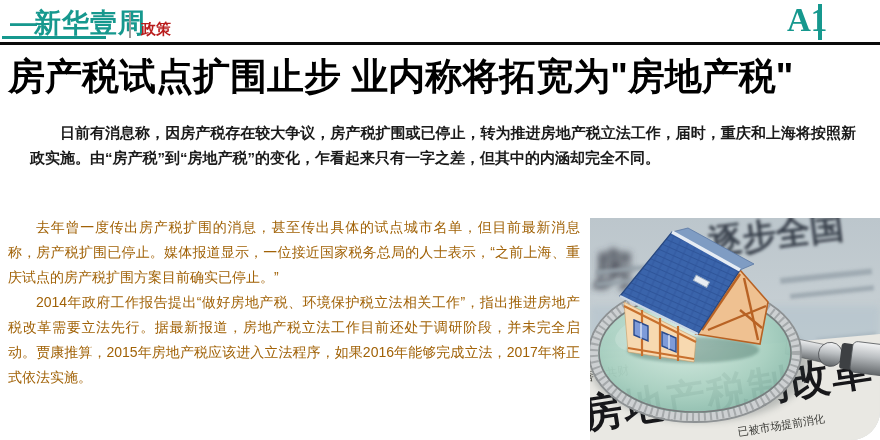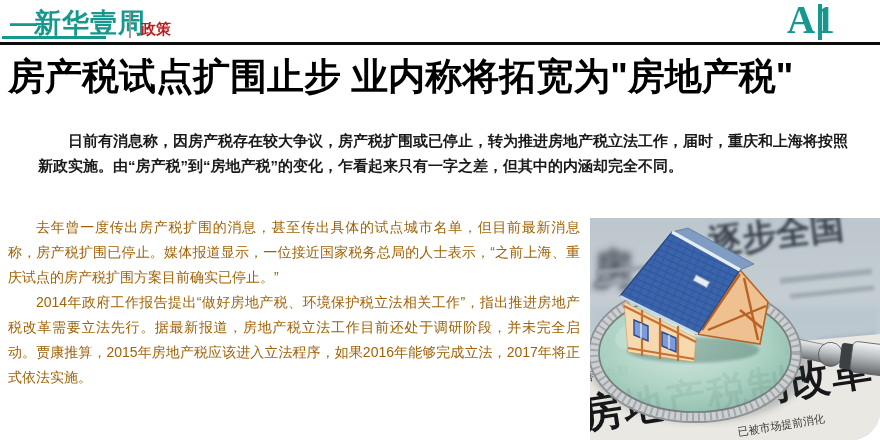--- a/index.html
+++ b/index.html
@@ -8,30 +8,30 @@
 
   
   .logo{position:absolute;left:10px;top:8px;height:32px;color:#16988e;
         font-weight:900;font-size:27px;letter-spacing:1px;line-height:30px;white-space:nowrap;}
   .logo-dash{font-weight:900;margin-right:-4px;}
   .logo-underline{position:absolute;left:2px;top:36px;width:104px;height:3px;background:#16988e;}
   .masthead-divider{position:absolute;left:129px;top:12px;width:2px;height:26px;background:#9b9b9b;}
   .section-label{position:absolute;left:141px;top:20px;font-size:15px;font-weight:700;color:#b91c1c;}
   .pagecode-bar{position:absolute;left:818px;top:4px;width:4px;height:36px;background:#16988e;}
   .page-code{position:absolute;left:787px;top:1px;font-family:"Liberation Serif",serif;
-             font-size:39px;font-weight:900;color:#16988e;line-height:38px;}
+             font-size:33px;font-weight:900;color:#16988e;line-height:38px;}
   .masthead-rule{position:absolute;left:0;top:42px;width:880px;height:3px;background:#0b0b0b;}
 
   
   .headline{position:absolute;left:8px;top:52px;width:868px;margin:0;
             font-size:37px;font-weight:900;color:#000;white-space:nowrap;letter-spacing:0;}
 
   
   .summary{position:absolute;left:22px;top:112px;width:842px;}
-  .summary p{margin:16px;text-indent:2em;font-size:15px;font-weight:700;
+  .summary p{margin:8px;text-indent:2em;font-size:15px;font-weight:700;
              line-height:25px;color:#1a1a1a;text-align:justify;}
 
   
   .bodytext{position:absolute;left:8px;top:215px;width:572px;}
   .bodytext p{margin:0;text-indent:2em;font-size:14px;line-height:25px;
               color:#a16207;text-align:justify;}
 
   
   .photo{position:absolute;left:590px;top:218px;width:290px;height:222px;
          margin:0;overflow:hidden;background:#c7cfd4;}

